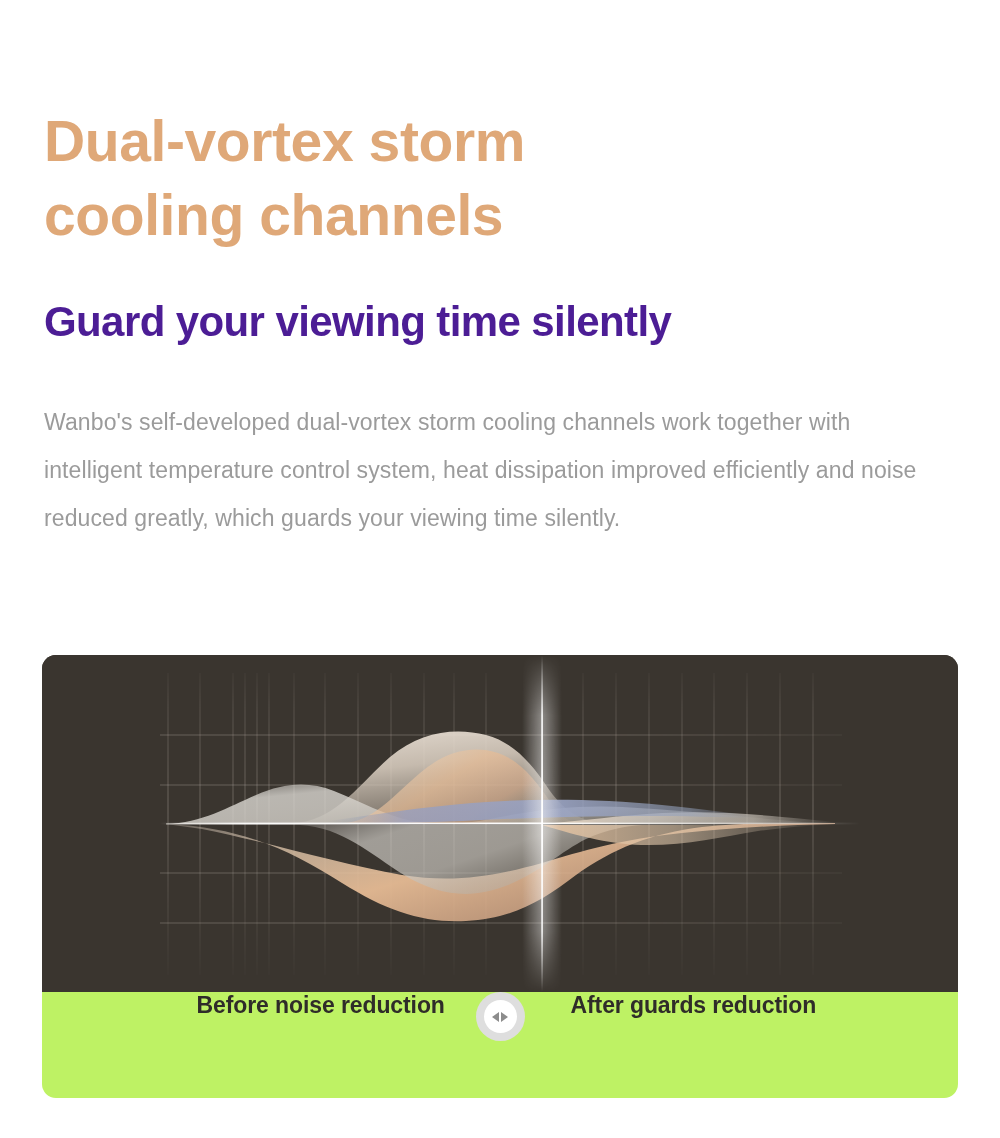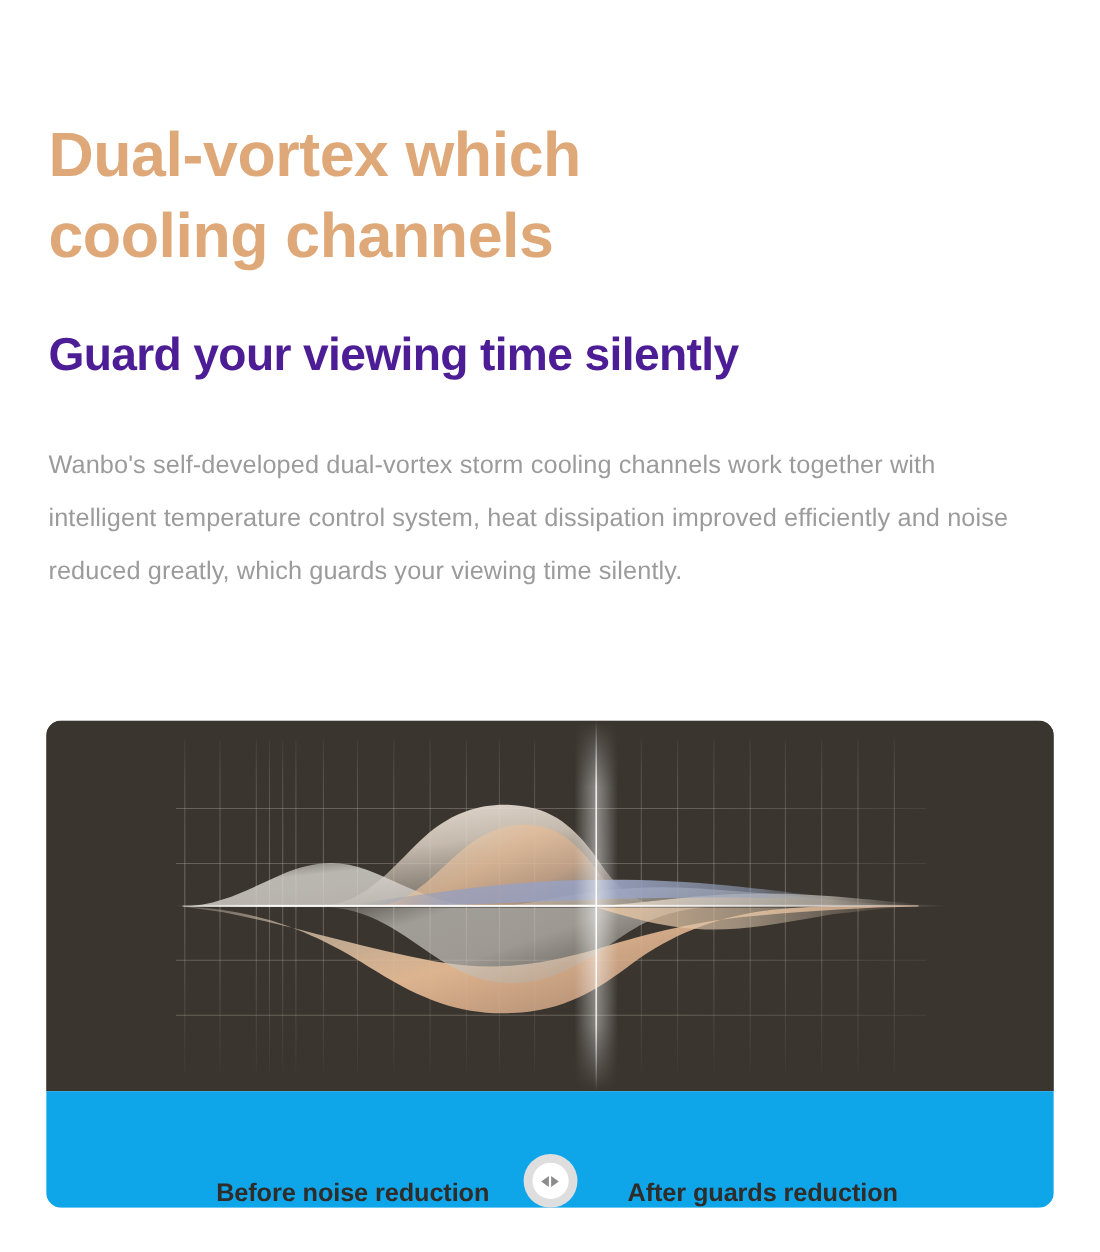--- a/index.html
+++ b/index.html
@@ -77,23 +77,23 @@
     left: 0;
     top: 0;
     display: block;
   }
 
   
   #caption-bar {
     position: relative;
     width: 916px;
     height: 106px;
-    background: #0ea5e9;
+    background: #bef264;
     display: flex;
-    align-items: flex-end;
+    align-items: flex-start;
     justify-content: center;
   }
 
   .caption-label {
     font-size: 23px;
     font-weight: 700;
     color: #2f2c29;
     letter-spacing: -0.1px;
     white-space: nowrap;
   }
@@ -126,21 +126,21 @@
     border-top: 5px solid transparent;
     border-bottom: 5px solid transparent;
   }
   .handle-arrow.left  { border-right: 7px solid #8c8c8c; }
   .handle-arrow.right { border-left:  7px solid #8c8c8c; }
 </style>
 </head>
 <body>
 
 <div id="text-block">
-  <h1 id="headline">Dual-vortex which
+  <h1 id="headline">Dual-vortex storm
 cooling channels</h1>
   <h2 id="subheadline">Guard your viewing time silently</h2>
   <p id="body-copy">Wanbo's self-developed dual-vortex storm cooling channels work together with intelligent temperature control system, heat dissipation improved efficiently and noise reduced greatly, which guards your viewing time silently.</p>
 </div>
 
 <div id="comparison-card">
 
   <div id="viz-panel">
     <svg id="viz-svg" width="916" height="337" viewBox="0 0 916 337">
       <defs>

